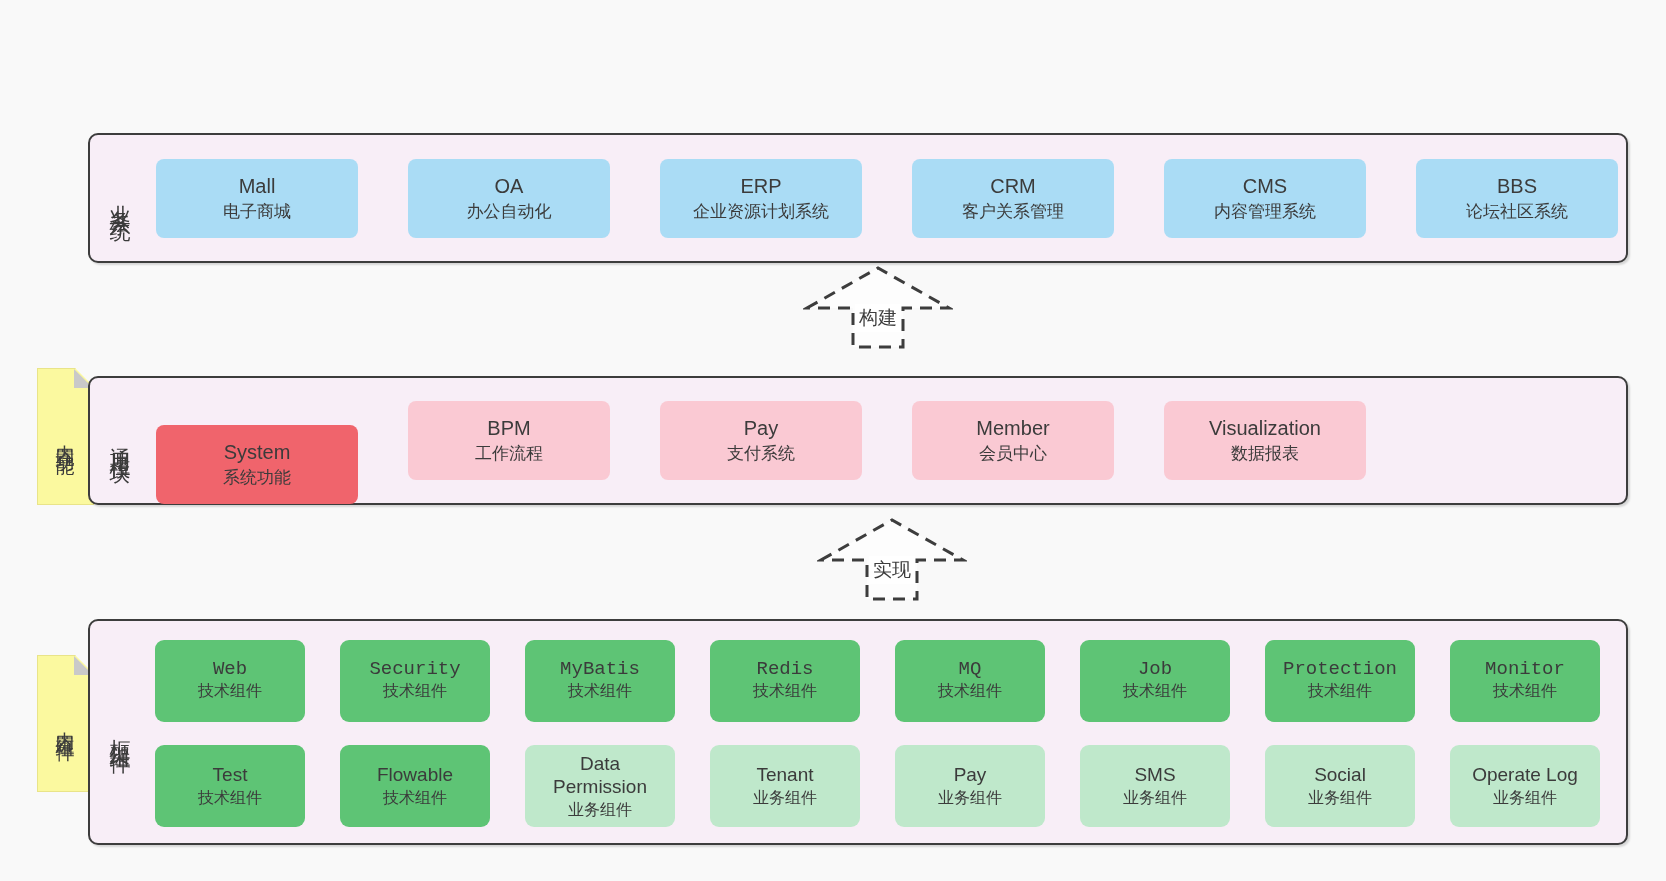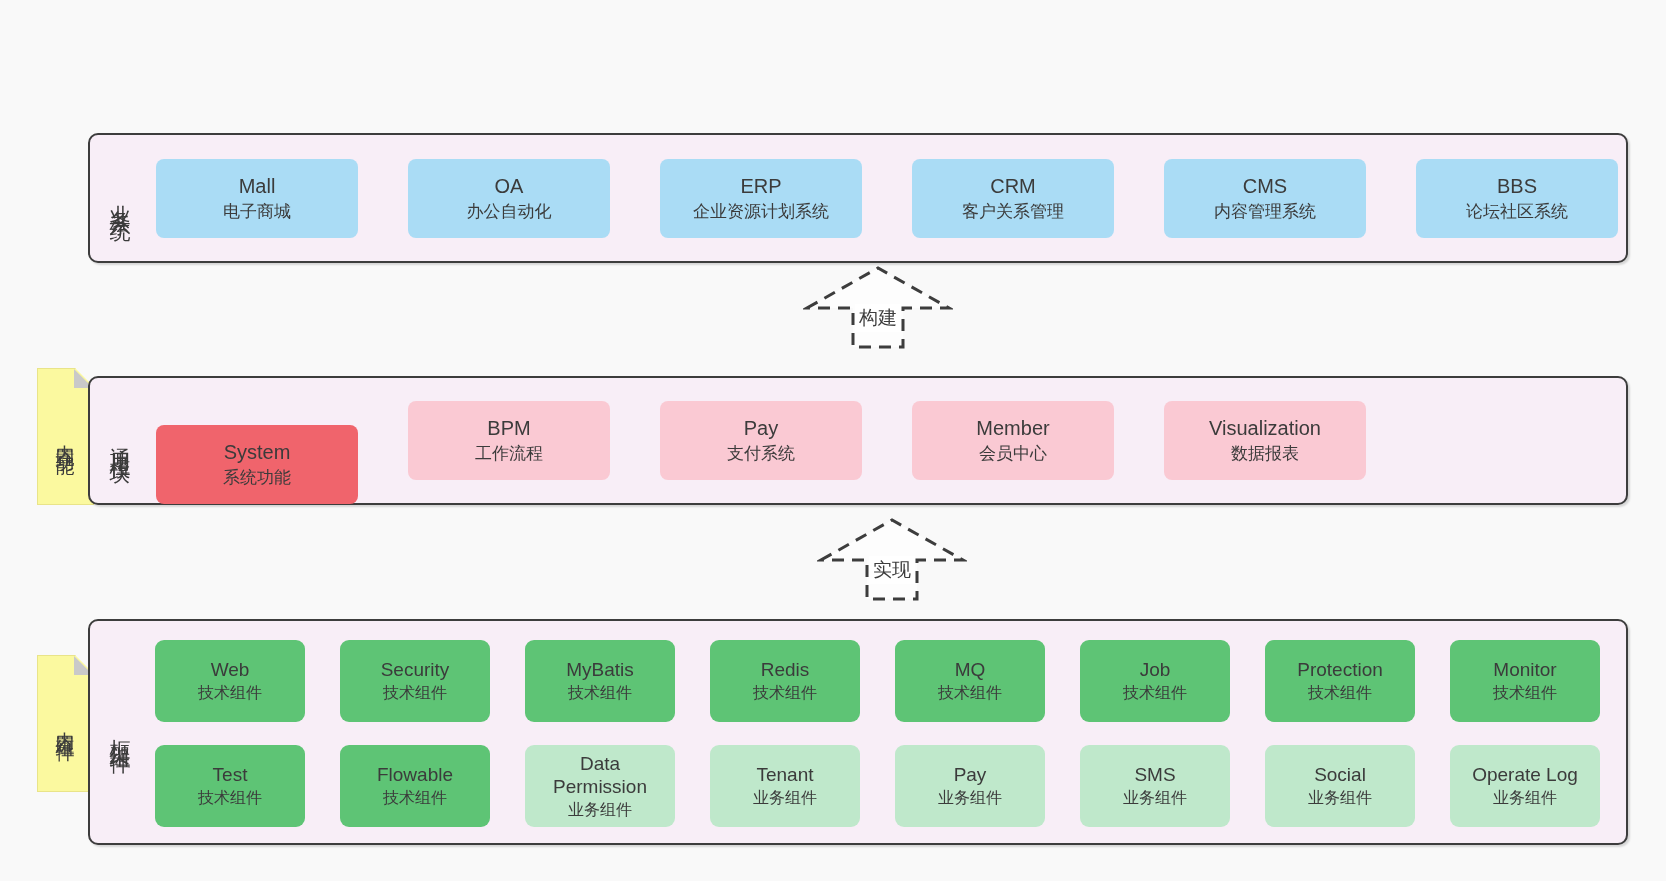--- a/index.html
+++ b/index.html
@@ -31,21 +31,21 @@
     font-size:21px; letter-spacing:5px; line-height:1;
     color:var(--text,#3b3b3b); white-space:nowrap;
   }
 
   
   .row6{
     position:absolute; left:66px; top:0; bottom:0;
     display:flex; align-items:center; gap:50px;
   }
   .crow{ position:absolute; left:65px; display:flex; gap:35px; }
-  #components-row-1{ top:19px; }
+  #components-row-1{ top:19px;font-family:Liberation Mono, monospace; }
   #components-row-2{ top:124px; }
 
   .box{
     box-sizing:border-box;
     width:202px; height:79px; border-radius:8px;
     display:flex; flex-direction:column; align-items:center; justify-content:center;
     text-align:center; color:var(--text,#3b3b3b); padding:2px 10px;
   }
   .box .en{ font-size:20px; line-height:26px; }
   .box .zh{ font-size:17px; line-height:25px; }

